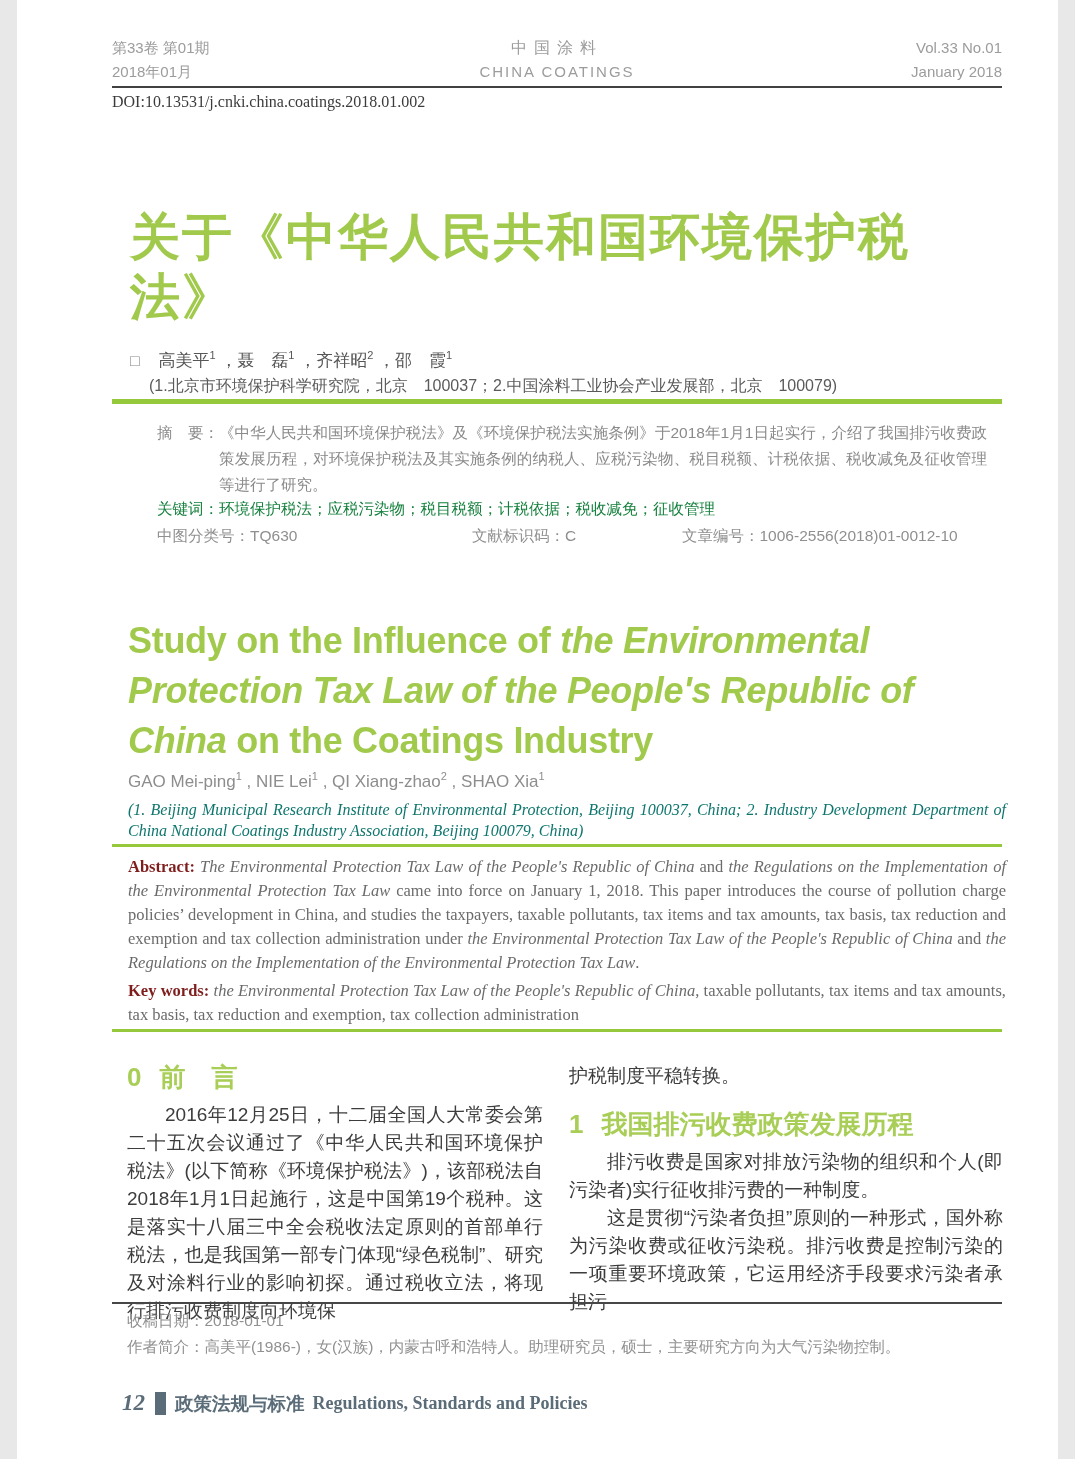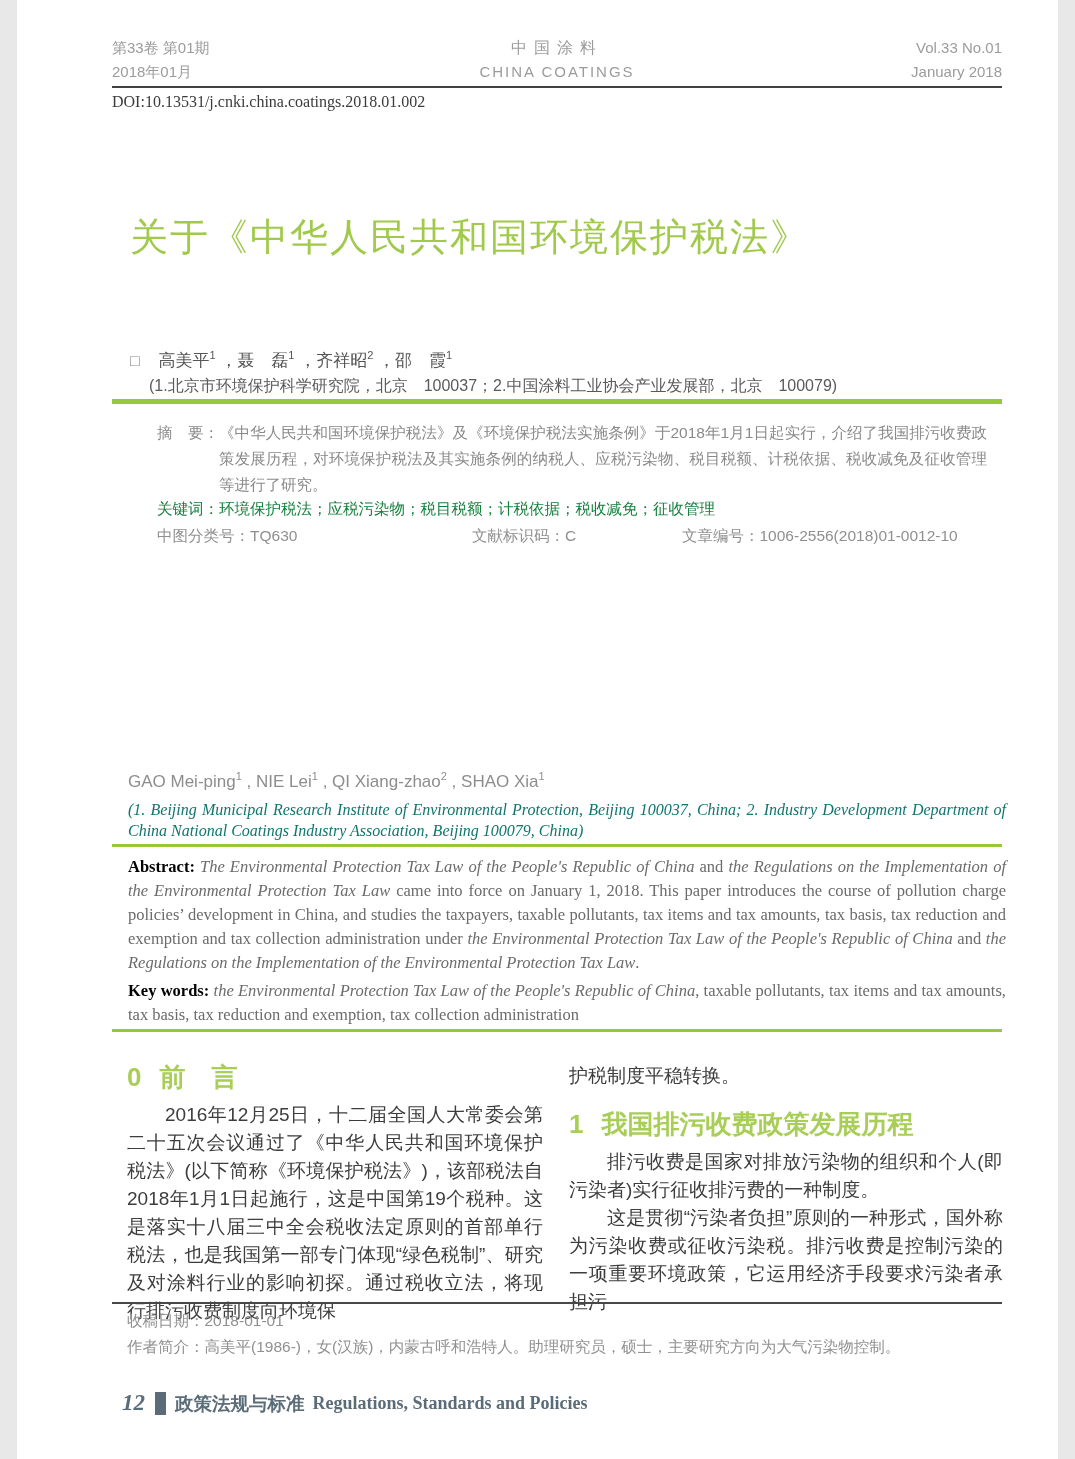--- a/index.html
+++ b/index.html
@@ -18,21 +18,21 @@
   .hdr-left  { position: absolute; left: 0; top: 0; line-height: 24px; }
   .hdr-center{ position: absolute; left: 0; right: 0; top: 0; text-align: center; line-height: 24px; }
   .hdr-center .zh { letter-spacing: 7px; font-size: 16px; }
   .hdr-center .en { letter-spacing: 2px; }
   .hdr-right { position: absolute; right: 0; top: 0; text-align: right; line-height: 24px; }
   .hdr-rule  { position: absolute; top: 86px; left: 95px; width: 890px; height: 2px; background: #414141; }
   .doi { position: absolute; top: 93px; left: 95px; color: #3b3b3b;
          font-family: "Liberation Serif", serif; font-size: 16px; }
   
   .title-zh { position: absolute; top: 207px; left: 113px; width: 880px;
-              color: #a1ca4d; font-weight: normal; font-size: 38px; line-height: 60px;
+              color: #a1ca4d; font-weight: bold; font-size: 50px; line-height: 60px;
               letter-spacing: 2px; font-family: "Liberation Sans", sans-serif; }
   
   .authors-zh { position: absolute; top: 349px; left: 113px; font-size: 17px; color: #565656; }
   .authors-zh .marker { display: inline-block; margin-right: 14px; color: #8a8a8a; font-size: 16px; }
   .authors-zh sup { font-size: 11px; }
   .affil-zh { position: absolute; top: 376px; left: 132px; font-size: 16px; color: #5a5a5a; }
   .rule-green-1 { position: absolute; top: 399px; left: 95px; width: 890px; height: 5px; background: #96c83b; }
   
   .abs-zh { position: absolute; top: 420px; left: 140px; width: 830px; display: flex;
             font-size: 15.5px; line-height: 26px; color: #8a8a8a; }
@@ -52,21 +52,21 @@
   .authors-en { position: absolute; top: 770px; left: 111px; font-size: 17px; color: #8d8d8d; }
   .authors-en sup { font-size: 11px; }
   .affil-en { position: absolute; top: 799px; left: 111px; width: 878px;
               font-family: "Liberation Serif", serif; font-style: italic;
               font-size: 16px; line-height: 21px; color: #0f766e; text-align: justify; }
   .rule-green-2 { position: absolute; top: 844px; left: 95px; width: 890px; height: 3px; background: #96c83b; }
   
   .abs-en { position: absolute; top: 855px; left: 111px; width: 878px;
             font-family: "Liberation Serif", serif; font-size: 16.5px; line-height: 24px;
             color: #6b6b6b; text-align: justify; }
-  .abs-en b, .kw-en b { font-weight: bold; color: #000000; font-family: Liberation Serif, serif; }
+  .abs-en b, .kw-en b { font-weight: bold; color: #7f1d1d; font-family: Liberation Serif, serif; }
   .abs-en .it, .kw-en .it { font-style: italic; }
   .kw-en { position: absolute; top: 979px; left: 111px; width: 878px;
            font-family: "Liberation Serif", serif; font-size: 16.5px; line-height: 24px;
            color: #6b6b6b; text-align: justify; }
   .rule-green-3 { position: absolute; top: 1029px; left: 95px; width: 890px; height: 3px; background: #96c83b; }
   
   .col { position: absolute; top: 1062px; font-size: 19px; line-height: 28px; color: #3d3d3d; }
   .col-left  { left: 110px; width: 416px; }
   .col-right { left: 552px; width: 434px; }
   .sec-head { color: #a8ce57; font-weight: bold; font-size: 26px; line-height: 30px; margin-bottom: 9px; }
@@ -131,20 +131,23 @@
   </div>
   <div class="kw-zh">
     <span>关键词：</span><span>环境保护税法；应税污染物；税目税额；计税依据；税收减免；征收管理</span>
   </div>
   <div class="meta-row">
     <span class="m1">中图分类号：TQ630</span>
     <span class="m2">文献标识码：C</span>
     <span class="m3">文章编号：1006-2556(2018)01-0012-10</span>
   </div>
 
+  <div class="title-en">
+    <span>Study on the Influence of </span><span class="it">the Environmental Protection Tax Law of the People's Republic of China</span><span> on the Coatings Industry</span>
+  </div>
 
   <div class="authors-en">
     <span><span>GAO Mei-ping</span><sup>1</sup></span>
     <span><span>, NIE Lei</span><sup>1</sup></span>
     <span><span>, QI Xiang-zhao</span><sup>2</sup></span>
     <span><span>, SHAO Xia</span><sup>1</sup></span>
   </div>
   <div class="affil-en">(1. Beijing Municipal Research Institute of Environmental Protection, Beijing 100037, China; 2. Industry Development Department of China National Coatings Industry Association, Beijing 100079, China)</div>
   <div class="rule-green-2"></div>
 

